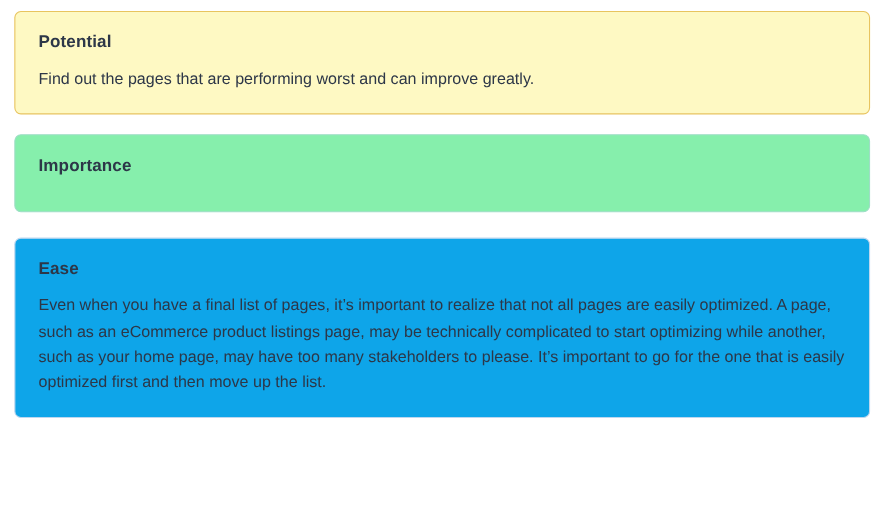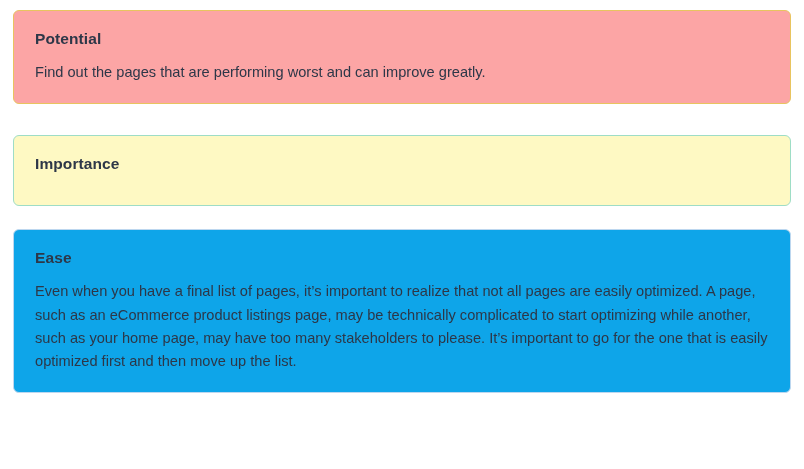--- a/index.html
+++ b/index.html
@@ -24,27 +24,27 @@
   }
 
   .card {
     box-sizing: border-box;
     border: 1px solid transparent;
     border-radius: 6px;
     padding: 18px 21px 19px 21px;
   }
 
   .card-potential {
-    background: #fca5a5;
+    background: #fef9c3;
     border-color: #e8c45f;
-    margin-bottom: 31px;
+    margin-bottom: 18px;
   }
 
   .card-importance {
-    background: #fef9c3;
+    background: #86efac;
     border-color: #9eddc6;
     margin-bottom: 23px;
   }
 
   .card-ease {
     background: #0ea5e9;
     border-color: #bdd7ef;
   }
 
   .card-title {

